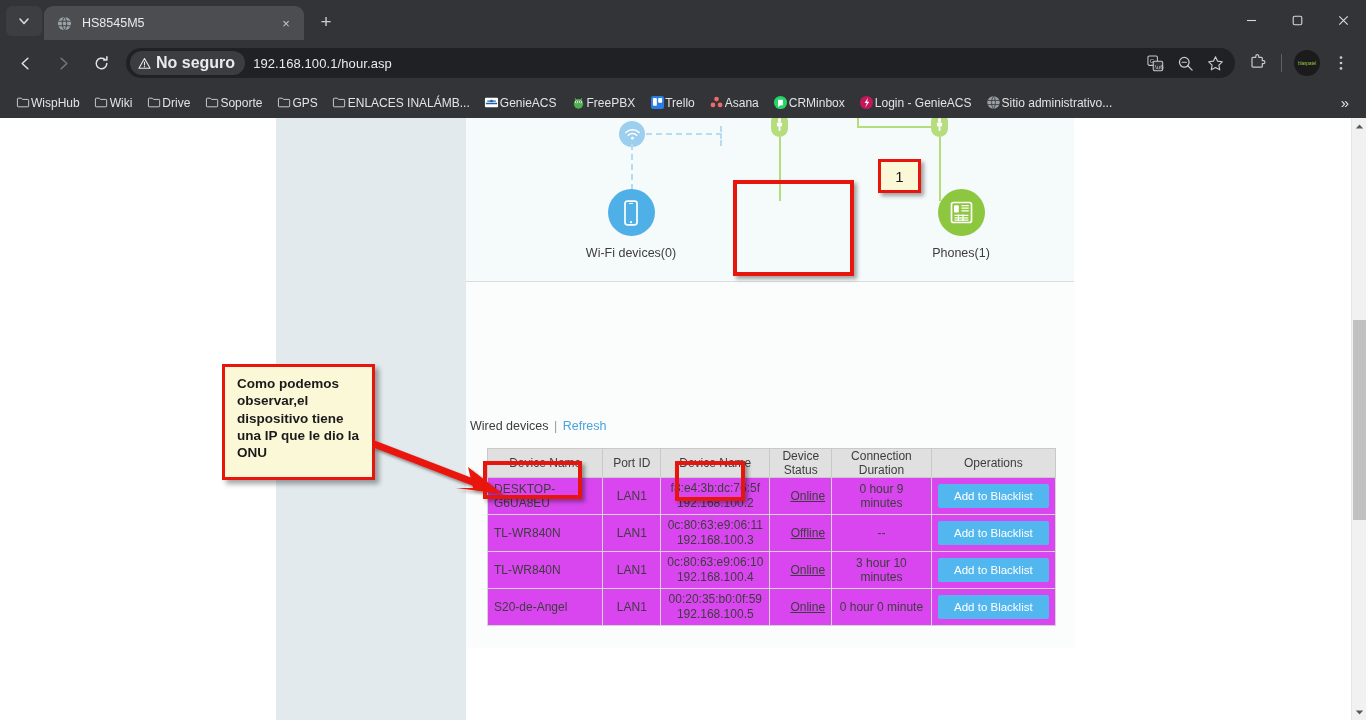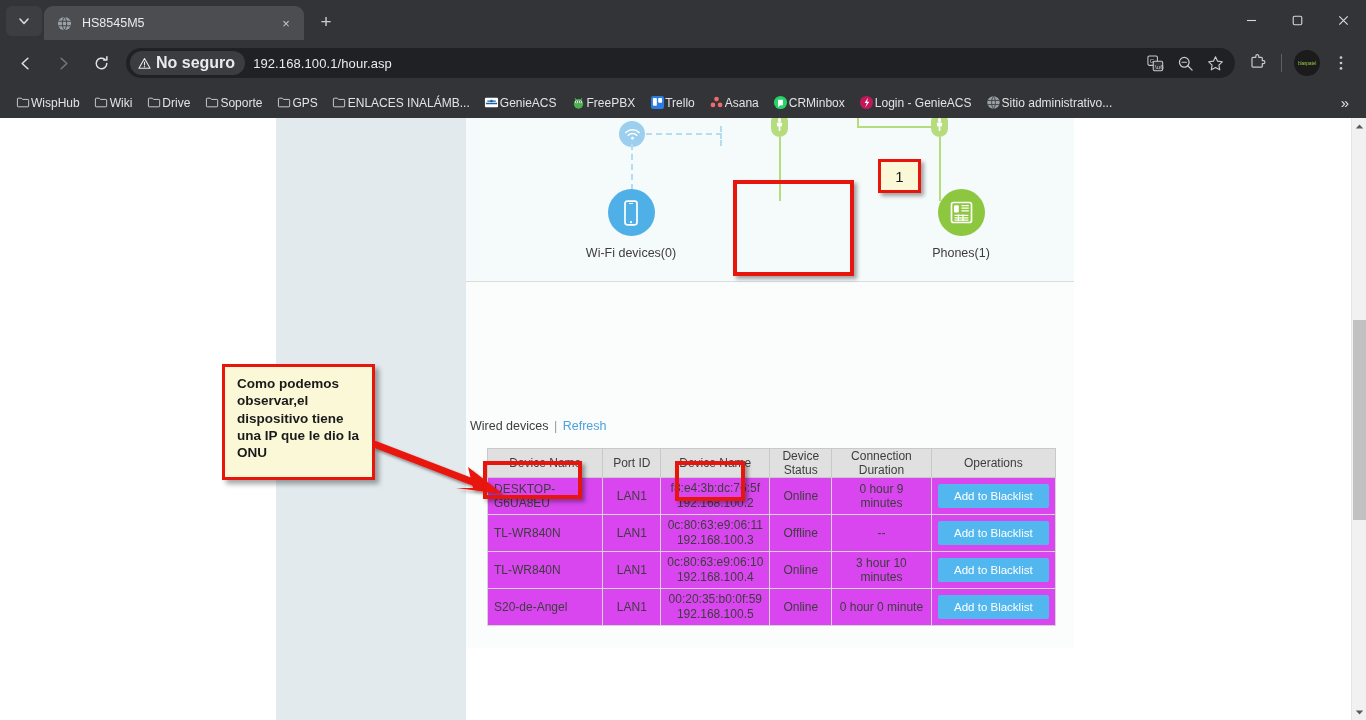--- a/index.html
+++ b/index.html
@@ -187,21 +187,21 @@
     padding: 0 4px;
   }
   table.dev td {
     background:#d946ef; border:1px solid #d4d4d4;
     height: 35px; padding: 3px 6px; vertical-align: middle;
     font-size: 12px;
   }
   td.c-name { width: 116px; padding-left:10px; }
   td.c-port { width: 58px; text-align:center;margin-top:27px; }
   td.c-info { width: 78px; text-align:center; line-height: 1.25; font-size:11.5px;}
-  td.c-status { width: 62px; text-align:center; }
+  td.c-status { width: 62px; text-align:right;text-decoration:underline; }
   td.c-dur { width: 100px; text-align:center; }
   td.c-ops { width: 125px; text-align:center; padding: 4px 8px;}
   th.h-name { width:116px;} th.h-port{width:58px;} th.h-info{width:78px;}
   th.h-status{width:62px;} th.h-dur{width:100px;} th.h-ops{width:125px;}
 
   .blbtn {
     display:block; width:100%; height:24px; line-height:24px;
     background:#53b7ef; color:#fff; font-size:11.5px;
     border:none; border-radius: 2px; cursor:pointer;
     font-family: "Liberation Sans", sans-serif;

